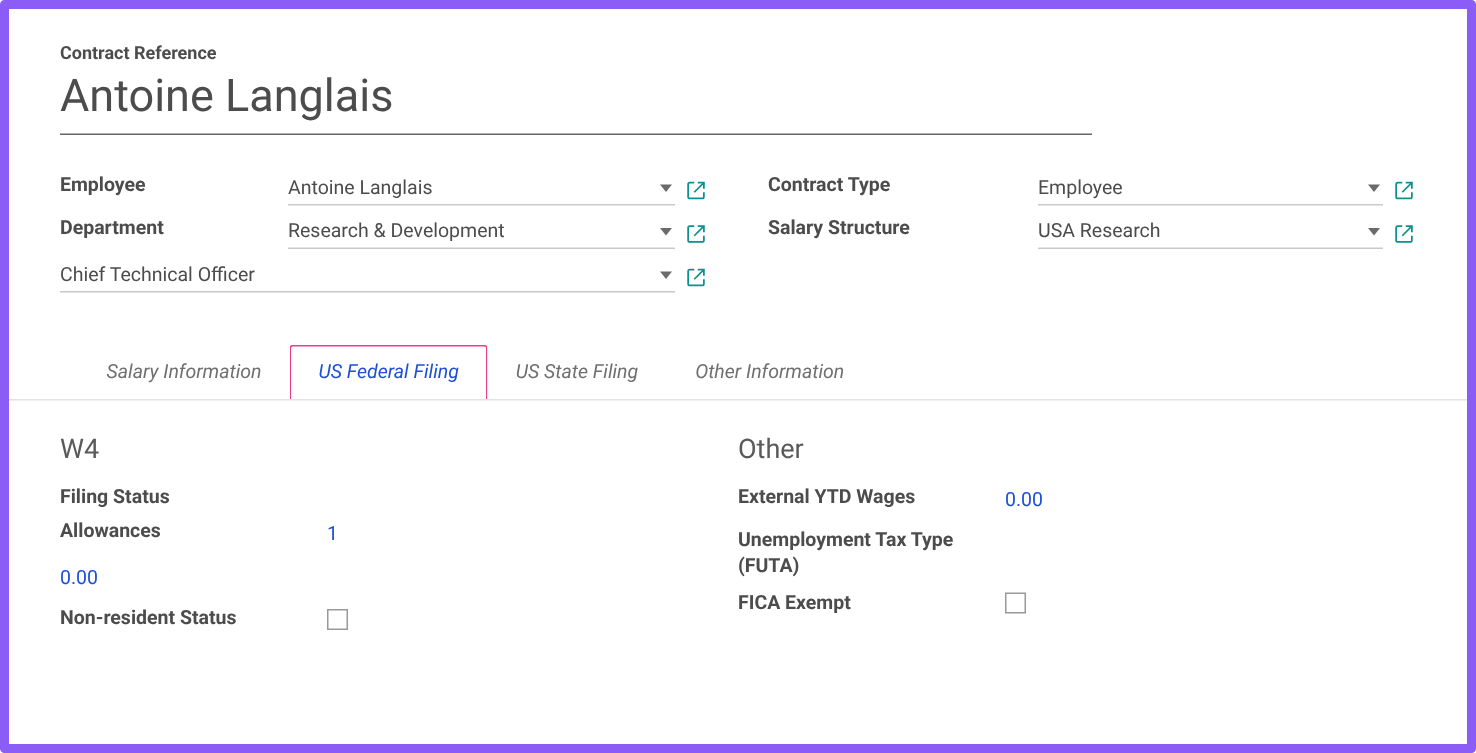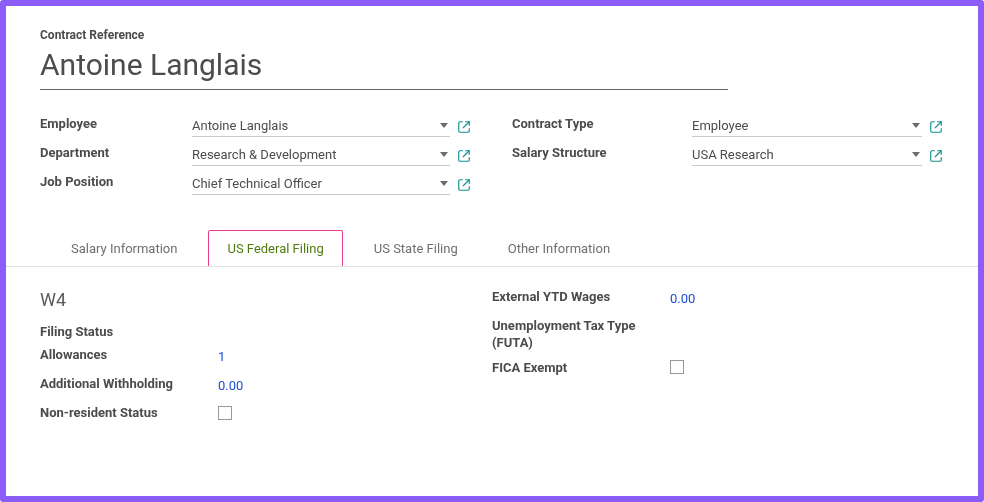--- a/index.html
+++ b/index.html
@@ -89,34 +89,35 @@
     justify-content:center;
     cursor:pointer;
   }
   .ext-link svg { width:14px;height:14px; }
   
   .tabs-wrap {
     margin-top:26px;
   }
   .tabs {
     display:flex;
-    gap:12px;
+    gap:0;
     padding-left:12px;
+    font-style:italic;
   }
   .tab {
     padding:10px 18px;
     font-size:13px;
     color:#6f6f6f;
     cursor:pointer;
     border:1px solid transparent;
     position:relative;
     top:1px;
   }
   .tab.active {
-    color:#4d7c0f;
+    color:#1d4ed8;
     border-color:#e83e8c;
     border-bottom-color:#fff;
     background:#fff;
     border-radius:2px 2px 0 0;
   }
   .tab-line {
     height:1px;
     background:#e2e2e2;
     width:100%;
     position:relative;
@@ -190,21 +191,20 @@
             <span class="ext-link">
               <svg viewBox="0 0 24 24" fill="none" stroke="currentColor" stroke-width="2">
                   <path d="M14 3h7v7"></path>
                   <path d="M10 14L21 3"></path>
                   <path d="M21 14v5a2 2 0 0 1-2 2H5a2 2 0 0 1-2-2V5a2 2 0 0 1 2-2h5"></path>
                 </svg>
             </span>
           </div>
         </div>
         <div class="field-row">
-          <div class="field-label">Job Position</div>
           <div class="field-value-wrap">
             <div class="select-like">
               <span class="txt">Chief Technical Officer</span>
               <span class="caret"></span>
             </div>
             <span class="ext-link">
               <svg viewBox="0 0 24 24" fill="none" stroke="currentColor" stroke-width="2">
                   <path d="M14 3h7v7"></path>
                   <path d="M10 14L21 3"></path>
                   <path d="M21 14v5a2 2 0 0 1-2 2H5a2 2 0 0 1-2-2V5a2 2 0 0 1 2-2h5"></path>
@@ -269,35 +269,35 @@
           </div>
 
           <div class="field-row">
             <div class="field-label" style="width:178px">Allowances</div>
             <div class="field-value-wrap">
               <div class="plain-input">1</div>
             </div>
           </div>
 
           <div class="field-row">
-            <div class="field-label" style="width:178px">Additional Withholding</div>
             <div class="field-value-wrap">
               <div class="plain-input">0.00</div>
             </div>
           </div>
 
           <div class="field-row">
             <div class="field-label" style="width:178px">Non-resident Status</div>
             <div class="field-value-wrap">
               <div class="checkbox"></div>
             </div>
           </div>
         </div>
 
         <div class="col">
+          <div class="section-title">Other</div>
 
           <div class="field-row">
             <div class="field-label" style="width:178px">External YTD Wages</div>
             <div class="field-value-wrap">
               <div class="plain-input">0.00</div>
             </div>
           </div>
 
           <div class="field-row" style="align-items:center">
             <div class="field-label" style="width:178px;line-height:1.3">Unemployment Tax Type (FUTA)</div>

